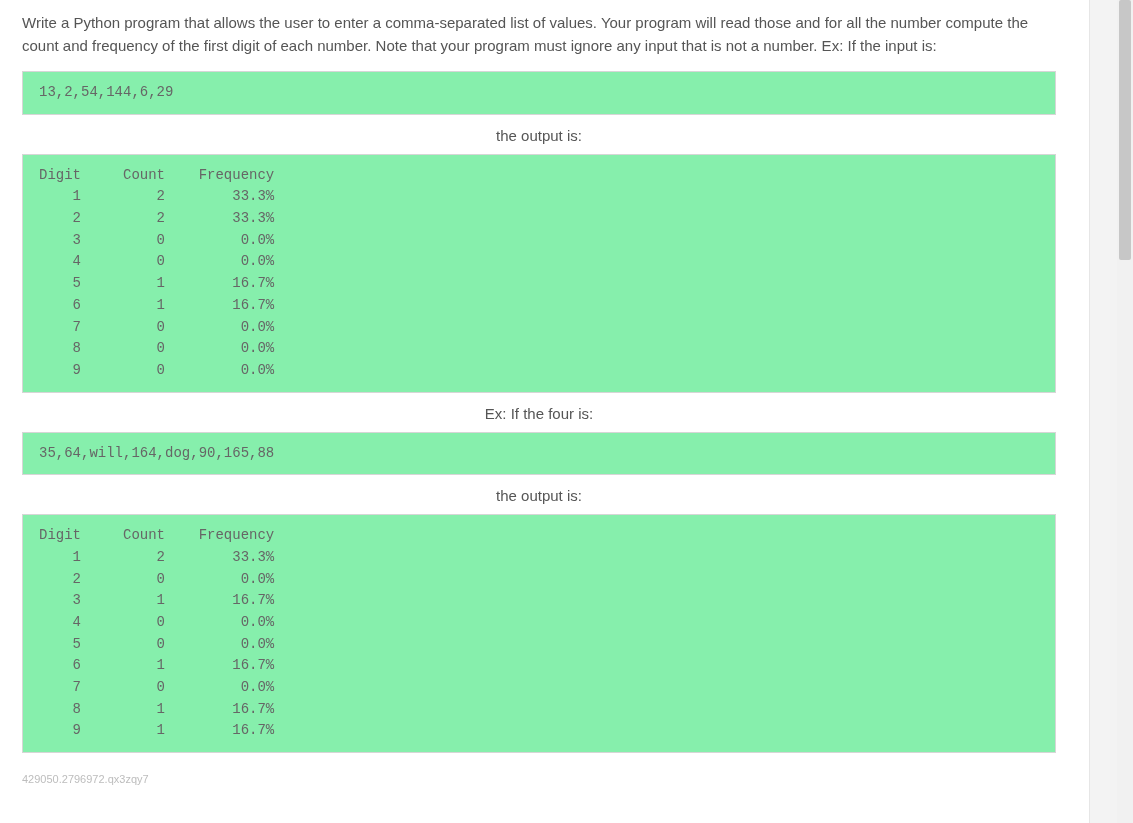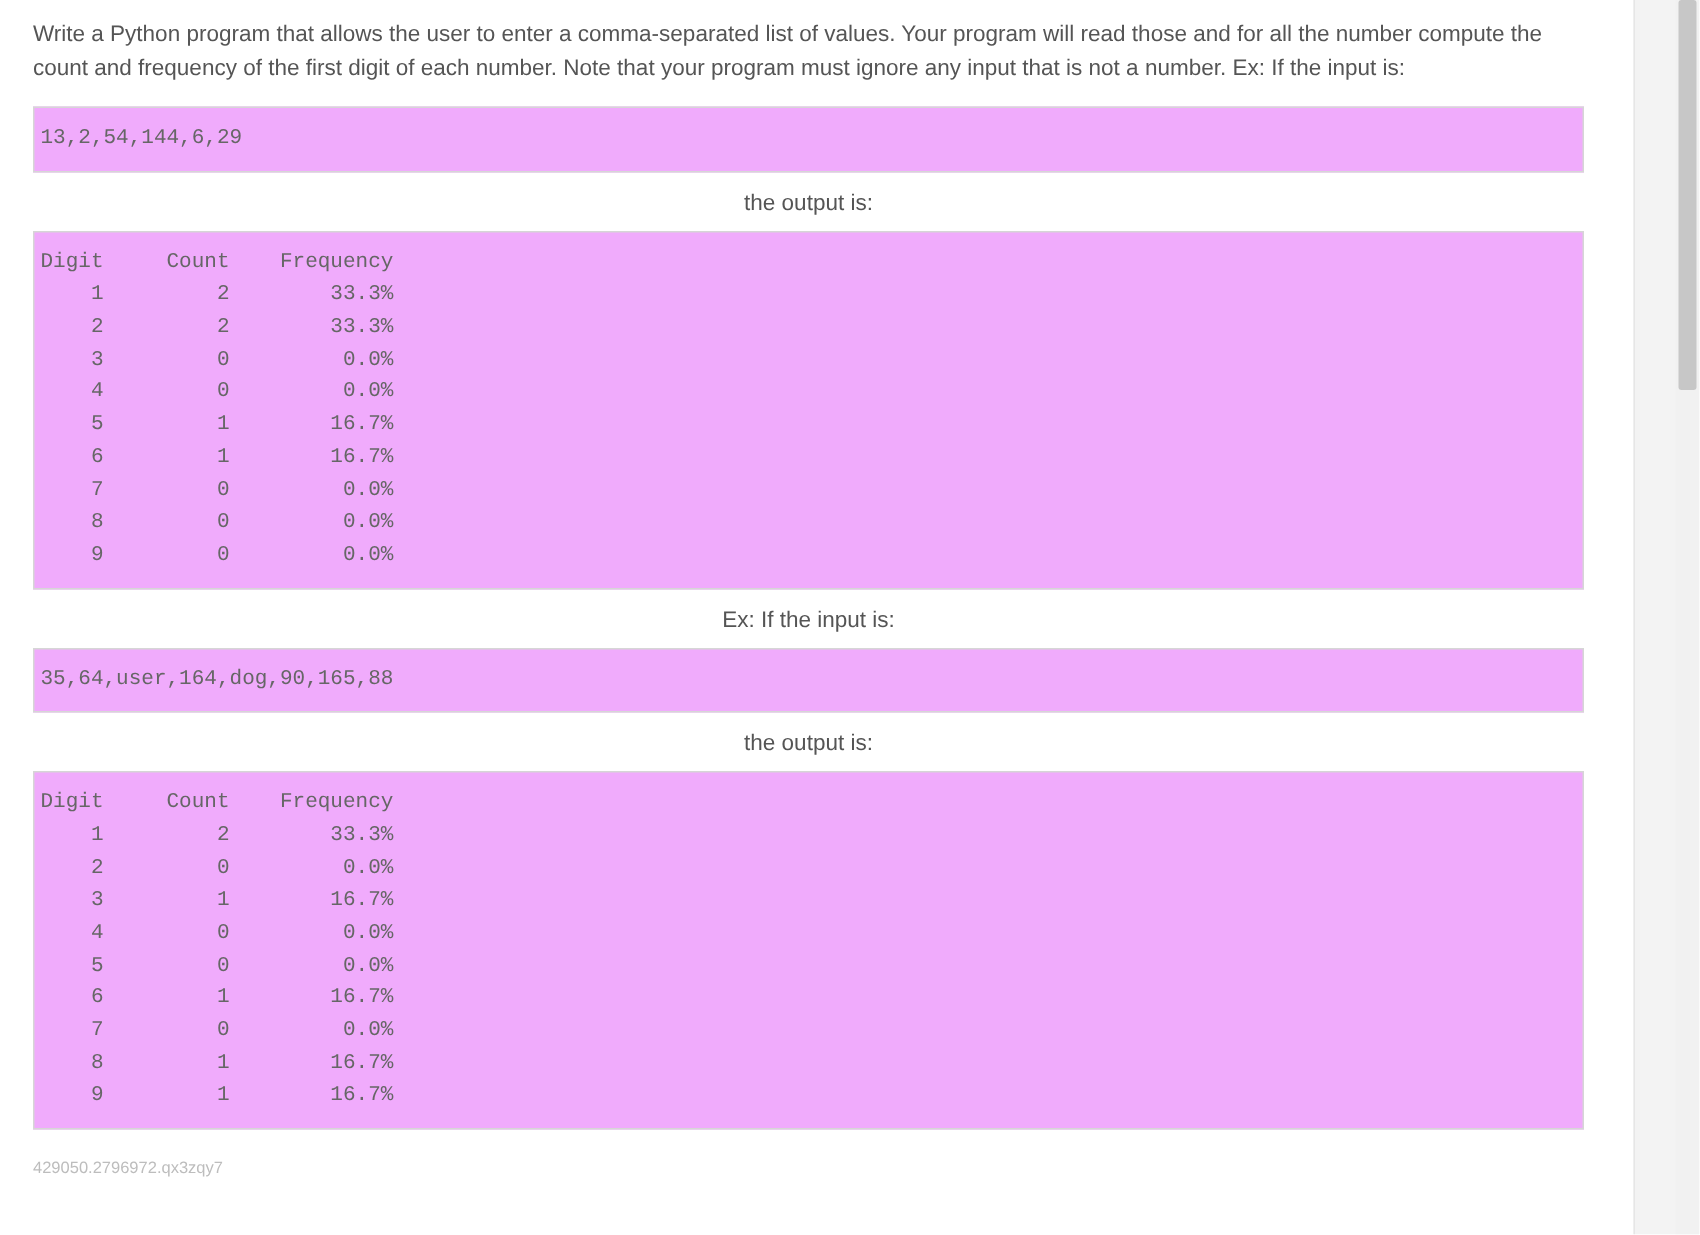--- a/index.html
+++ b/index.html
@@ -26,22 +26,22 @@
     margin-bottom: 14px;
   }
   .label {
     font-size: 15px;
     color: #555;
     margin: 12px 0 10px 0;
     text-align: center;
   }
   pre.codebox {
     border: 1px solid #d6d6d6;
-    background: #f0abfc;
-    padding: 10px 4px;
+    background: #86efac;
+    padding: 10px 16px;
     margin: 0 0 12px 0;
     font-family: "Courier New", Courier, monospace;
     font-size: 14px;
     line-height: 1.55;
     color: #666;
     white-space: pre;
     overflow: hidden;
   }
   .footer-id {
     font-size: 11px;
@@ -91,23 +91,23 @@
     1         2        33.3%
     2         2        33.3%
     3         0         0.0%
     4         0         0.0%
     5         1        16.7%
     6         1        16.7%
     7         0         0.0%
     8         0         0.0%
     9         0         0.0%</pre>
 
-    <div class="label">Ex: If the input is:</div>
+    <div class="label">Ex: If the four is:</div>
 
-    <pre class="codebox">35,64,user,164,dog,90,165,88</pre>
+    <pre class="codebox">35,64,will,164,dog,90,165,88</pre>
 
     <div class="label">the output is:</div>
 
     <pre class="codebox">Digit     Count    Frequency
     1         2        33.3%
     2         0         0.0%
     3         1        16.7%
     4         0         0.0%
     5         0         0.0%
     6         1        16.7%

